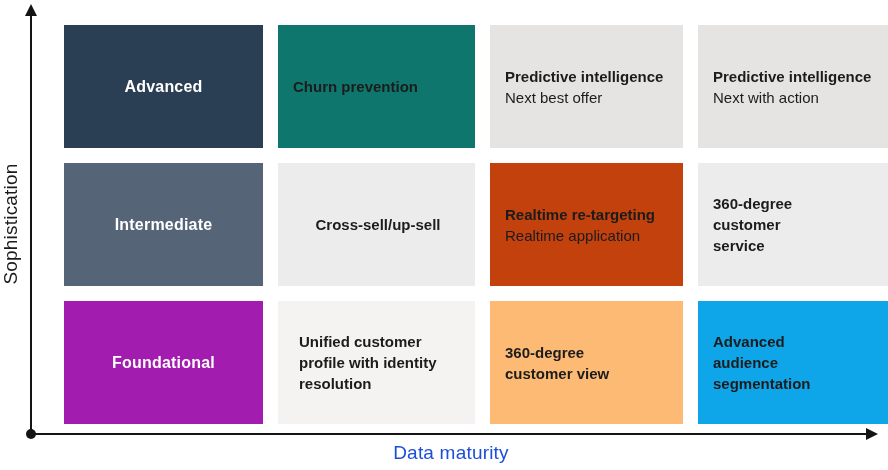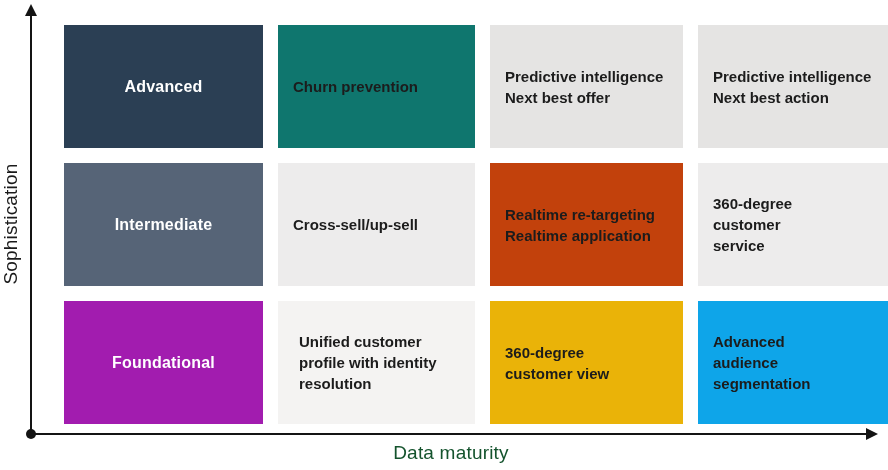--- a/index.html
+++ b/index.html
@@ -18,41 +18,41 @@
   .x-arrow{position:absolute;left:866px;top:428px;width:0;height:0;
     border-top:6px solid transparent;border-bottom:6px solid transparent;border-left:12px solid #141414;}
   .origin-dot{position:absolute;left:26px;top:429px;width:10px;height:10px;border-radius:50%;background:#141414;}
   .y-label{
     position:absolute;left:-82px;top:211px;width:190px;height:26px;
     transform:rotate(-90deg);transform-origin:center;
     text-align:center;font-size:19px;color:#1a1a1a;letter-spacing:.2px;
   }
   .x-label{
     position:absolute;left:31px;top:442px;width:840px;
-    text-align:center;font-size:19px;color:#14532d;letter-spacing:.2px;
+    text-align:center;font-size:19px;color:#1d4ed8;letter-spacing:.2px;
   }
   
   .grid{
     position:absolute;left:64px;top:25px;
     display:grid;
     grid-template-columns:199px 197px 193px 198px;
     grid-template-rows:123px 123px 123px;
     gap:15px;
   }
   .row-label{
     display:flex;align-items:center;justify-content:center;
     color:#ffffff;font-weight:bold;font-size:16px;letter-spacing:.2px;
   }
   .cell{
     display:flex;flex-direction:column;justify-content:center;
     padding:0 12px 0 15px;
     color:#1c1c1c;font-size:15px;line-height:21px;
   }
   .primary{font-weight:bold;}
-  .secondary{font-weight:bold;}
+  .secondary{font-weight:normal;}
   .secondary:empty{display:none;}
   .nowrap{white-space:nowrap;}
   .w158{max-width:158px;}
   .w122{max-width:122px;}
   .w140{max-width:140px;}
 </style>
 </head>
 <body>
 
 <div id="stage">
@@ -73,47 +73,47 @@
     <div class="cell" style="background: #0f766e;">
       <div class="primary nowrap">Churn prevention</div>
 
     </div>
     <div class="cell" style="background: rgb(229, 228, 227);">
       <div class="primary nowrap">Predictive intelligence</div>
       <div class="secondary nowrap">Next best offer</div>
     </div>
     <div class="cell" style="background: rgb(229, 228, 227);">
       <div class="primary nowrap">Predictive intelligence</div>
-      <div class="secondary nowrap">Next best action</div>
+      <div class="secondary nowrap">Next with action</div>
     </div>
 
     <div class="row-label" style="background: rgb(86, 100, 119);">
       <span>Intermediate</span>
     </div>
-    <div class="cell" style="background: rgb(237, 236, 236);">
+    <div class="cell" style="background: rgb(237, 236, 236); text-align: center;">
       <div class="primary nowrap">Cross-sell/up-sell</div>
 
     </div>
     <div class="cell" style="background: #c2410c;">
       <div class="primary nowrap">Realtime re-targeting</div>
       <div class="secondary nowrap">Realtime application</div>
     </div>
     <div class="cell" style="background: rgb(237, 236, 236); justify-content: center;">
       <div class="primary w122">360-degree customer service</div>
 
     </div>
 
     <div class="row-label" style="background: #a21caf;">
       <span>Foundational</span>
     </div>
     <div class="cell" style="background: rgb(244, 243, 242); align-items: center;">
       <div class="primary w158">Unified customer profile with identity resolution</div>
 
     </div>
-    <div class="cell" style="background: #eab308;">
+    <div class="cell" style="background: #fdba74;">
       <div class="primary w122">360-degree customer view</div>
 
     </div>
     <div class="cell" style="background: #0ea5e9;">
       <div class="primary w140">Advanced audience segmentation</div>
 
     </div>
 
   </div>
 </div>

